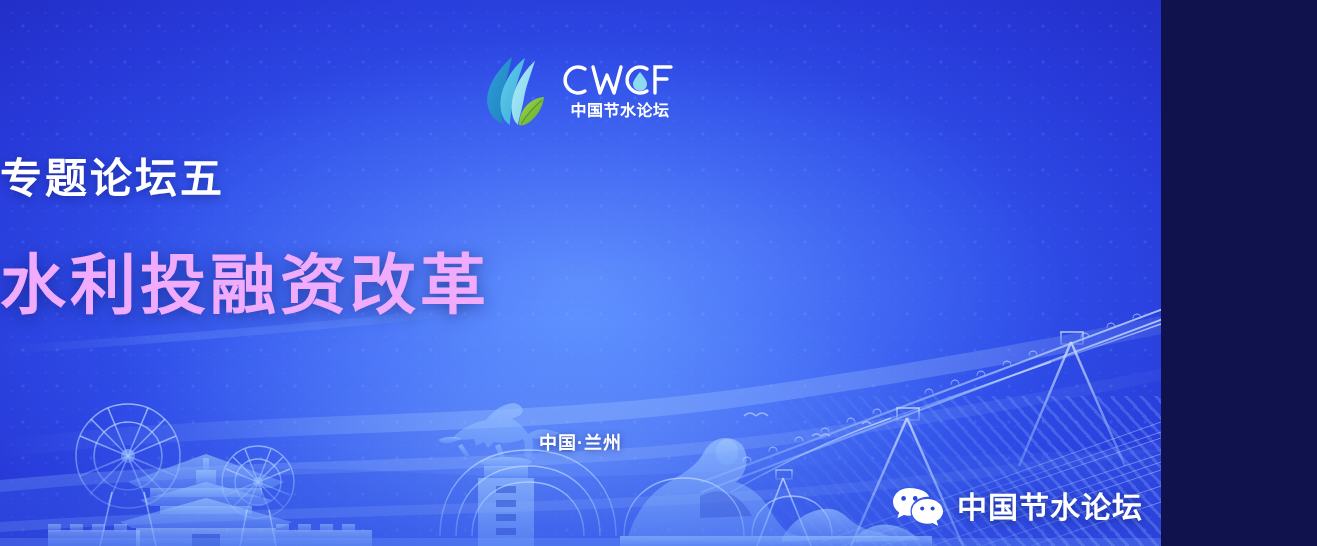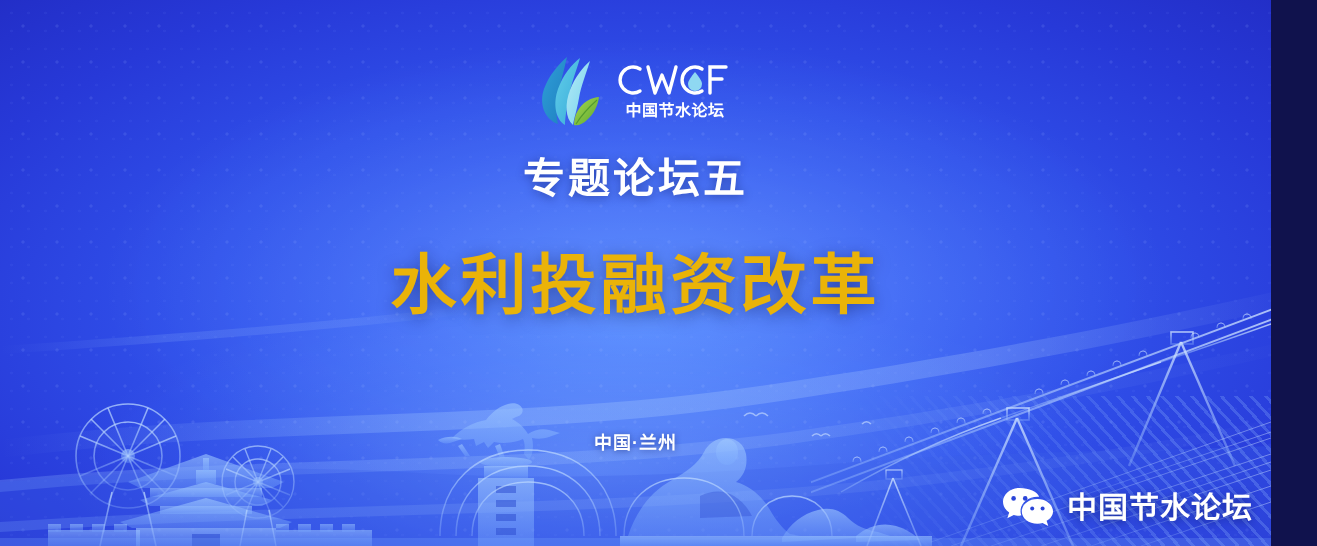--- a/index.html
+++ b/index.html
@@ -8,21 +8,21 @@
     padding: 0;
     background: #10124d;
   }
   body {
     font-family: "Liberation Sans", "DejaVu Sans", sans-serif;
   }
 
   
   #poster {
     position: relative;
-    width: 1271px;
+    width: 1161px;
     height: 546px;
     overflow: hidden;
     background: #2030c4;
     user-select: none;
   }
 
   
   .layer { position: absolute; inset: 0; pointer-events: none; }
 
   
@@ -111,37 +111,37 @@
     line-height: 1;
     white-space: nowrap;
     text-shadow: 0 2px 10px rgba(10,20,90,.45);
     padding-left: 6px;
   }
 
   .sub-forum {
     position: absolute;
     top: 158px;
     left: 0; right: 0;
-    text-align: center;
+    text-align: left;
     font-size: 42px;
     font-weight: 700;
     color: #ffffff;
     letter-spacing: 3px;
     line-height: 1;
     text-shadow: 0 2px 10px rgba(10,20,90,.45);
   }
 
   .headline {
     position: absolute;
     top: 252px;
     left: 0; right: 0;
-    text-align: center;
+    text-align: left;
     font-size: 66px;
     font-weight: 700;
-    color: #eab308;
+    color: #f0abfc;
     letter-spacing: 4px;
     line-height: 1;
     text-shadow: 0 3px 16px rgba(10,20,90,.5);
   }
 
   .venue {
     position: absolute;
     top: 432px;
     left: 0; right: 0;
     text-align: center;

